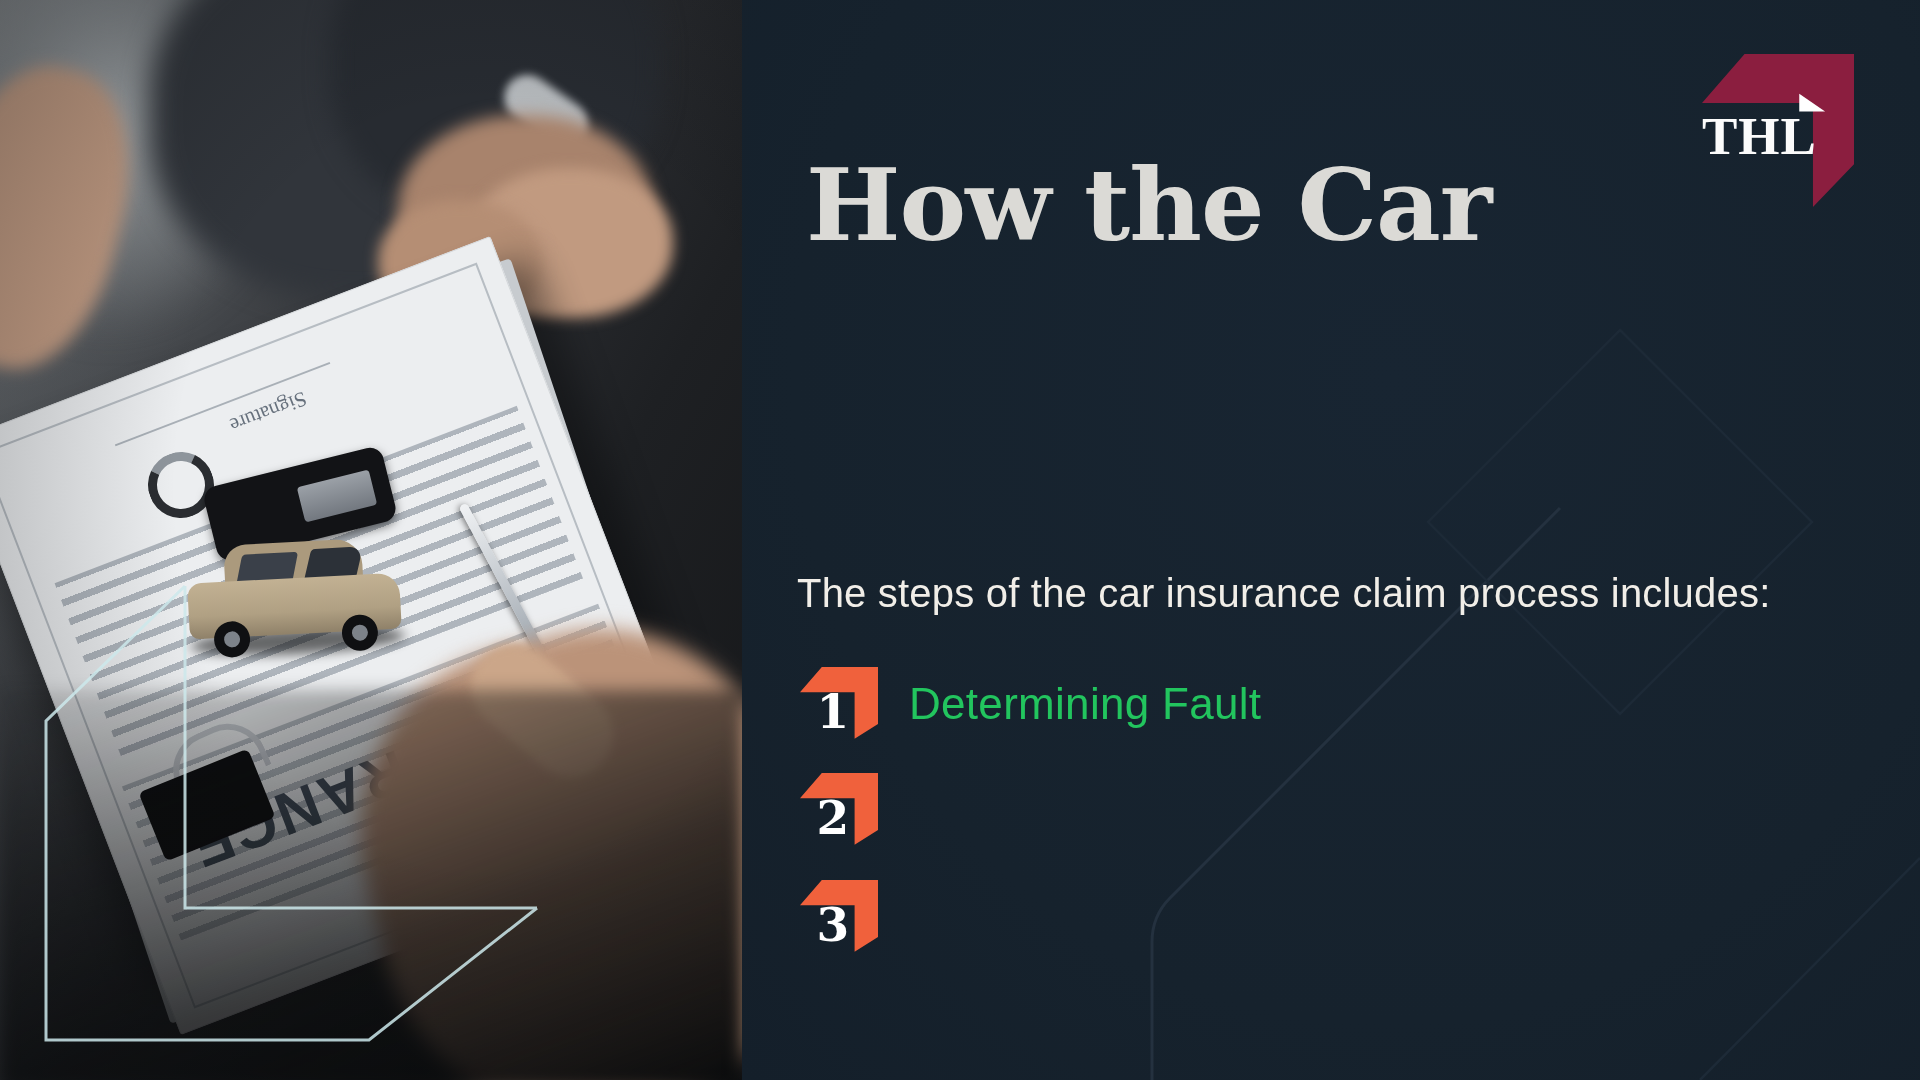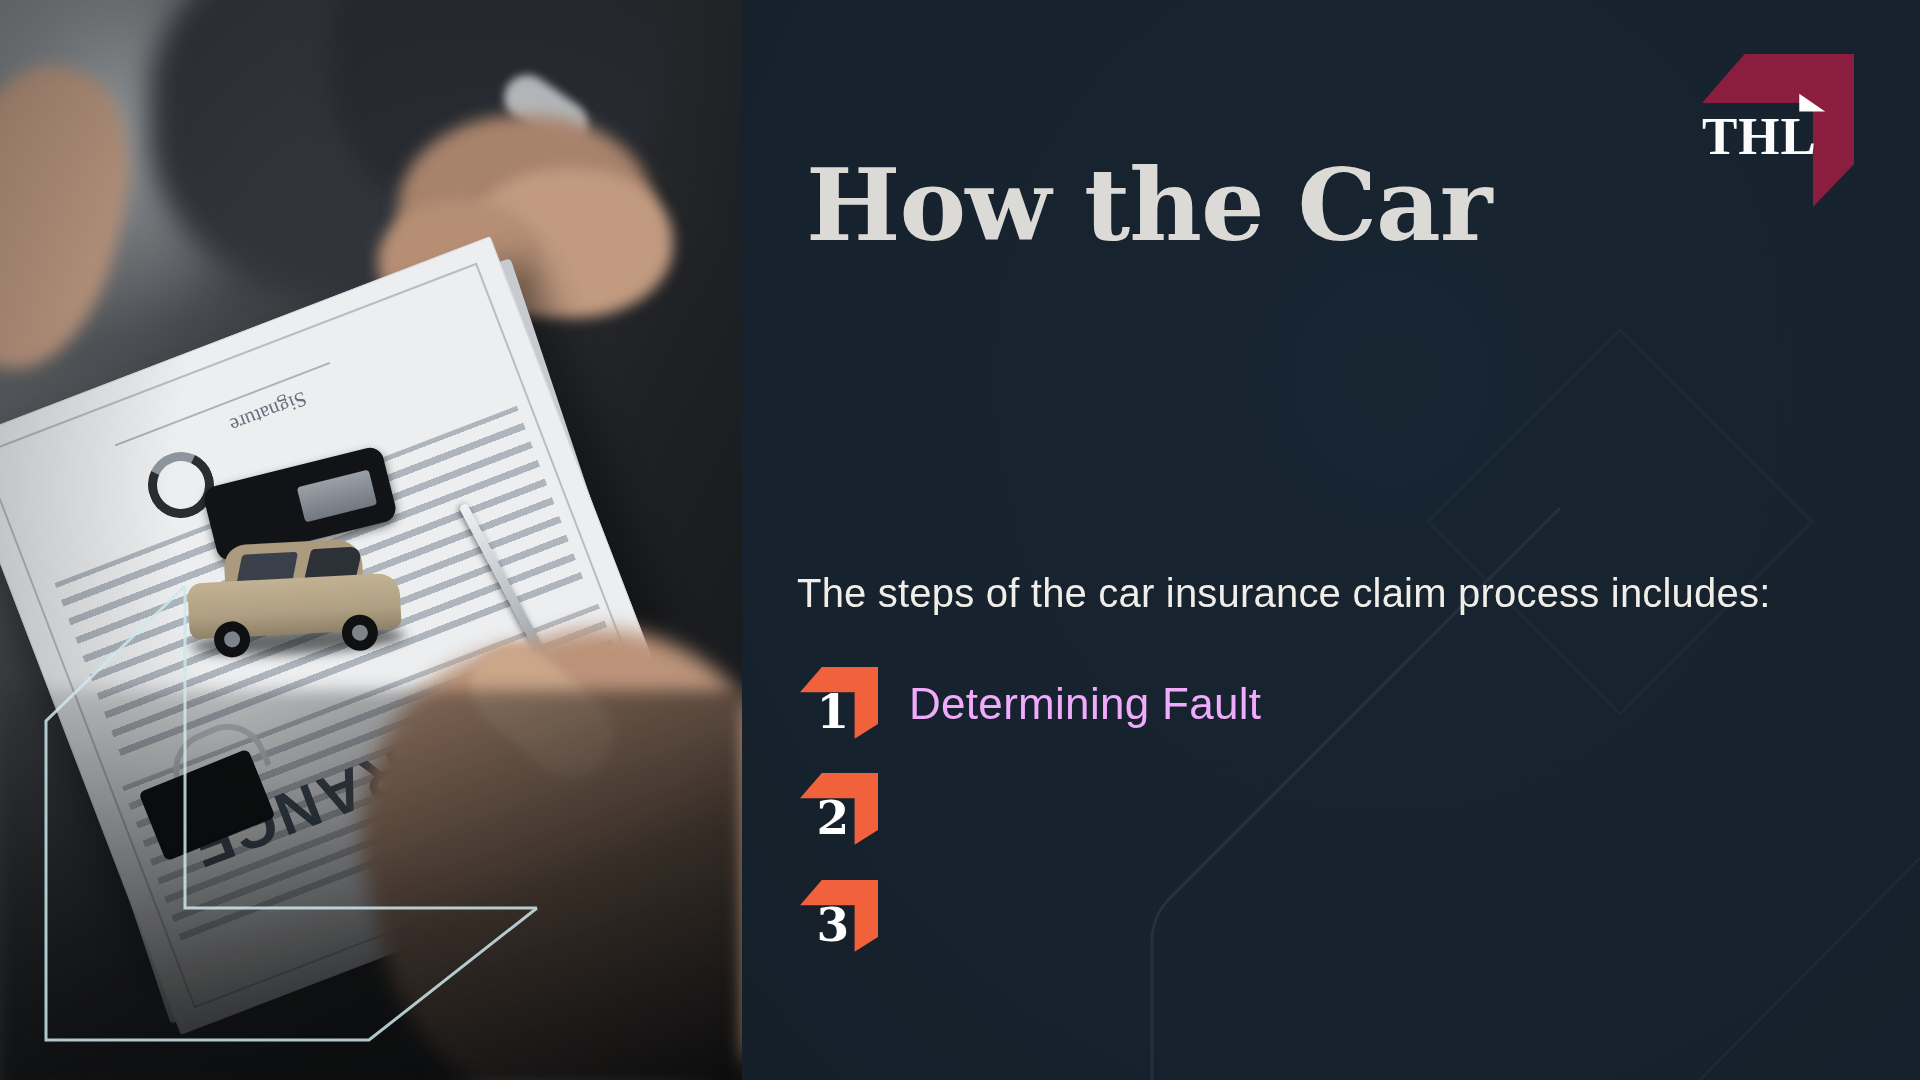--- a/index.html
+++ b/index.html
@@ -79,21 +79,21 @@
   .title span{position:static;display:block;}
 
   .intro{left:797px;top:545px;width:1110px;font-size:40px;line-height:1;color:#F1EEE8;letter-spacing:.2px;margin-top:28px;}
 
   .step{left:800px;width:1100px;height:74px;display:flex;align-items:center;gap:31px;position:absolute;}
   .step.s1{top:667px;} .step.s2{top:773px;} .step.s3{top:880px;}
   .marker{position:relative;width:78px;height:74px;flex:0 0 78px;}
   .marker svg{position:absolute;left:0;top:0;width:100%;height:100%;}
   .marker .num{left:42%;top:60%;transform:translate(-50%,-50%);font-family:"DejaVu Serif","Liberation Serif",serif;
      font-weight:bold;font-size:47px;color:#fff;}
-  .step .label{position:static;font-size:44px;color:#f0abfc;letter-spacing:.3px;}
+  .step .label{position:static;font-size:44px;color:#22c55e;letter-spacing:.3px;}
 </style>
 </head>
 <body>
 
 <div class="stage">
 
   <div class="photo">
     <div class="ph-bg"></div>
     <div class="ph-window"></div>
     <div class="ph-suit"></div>

